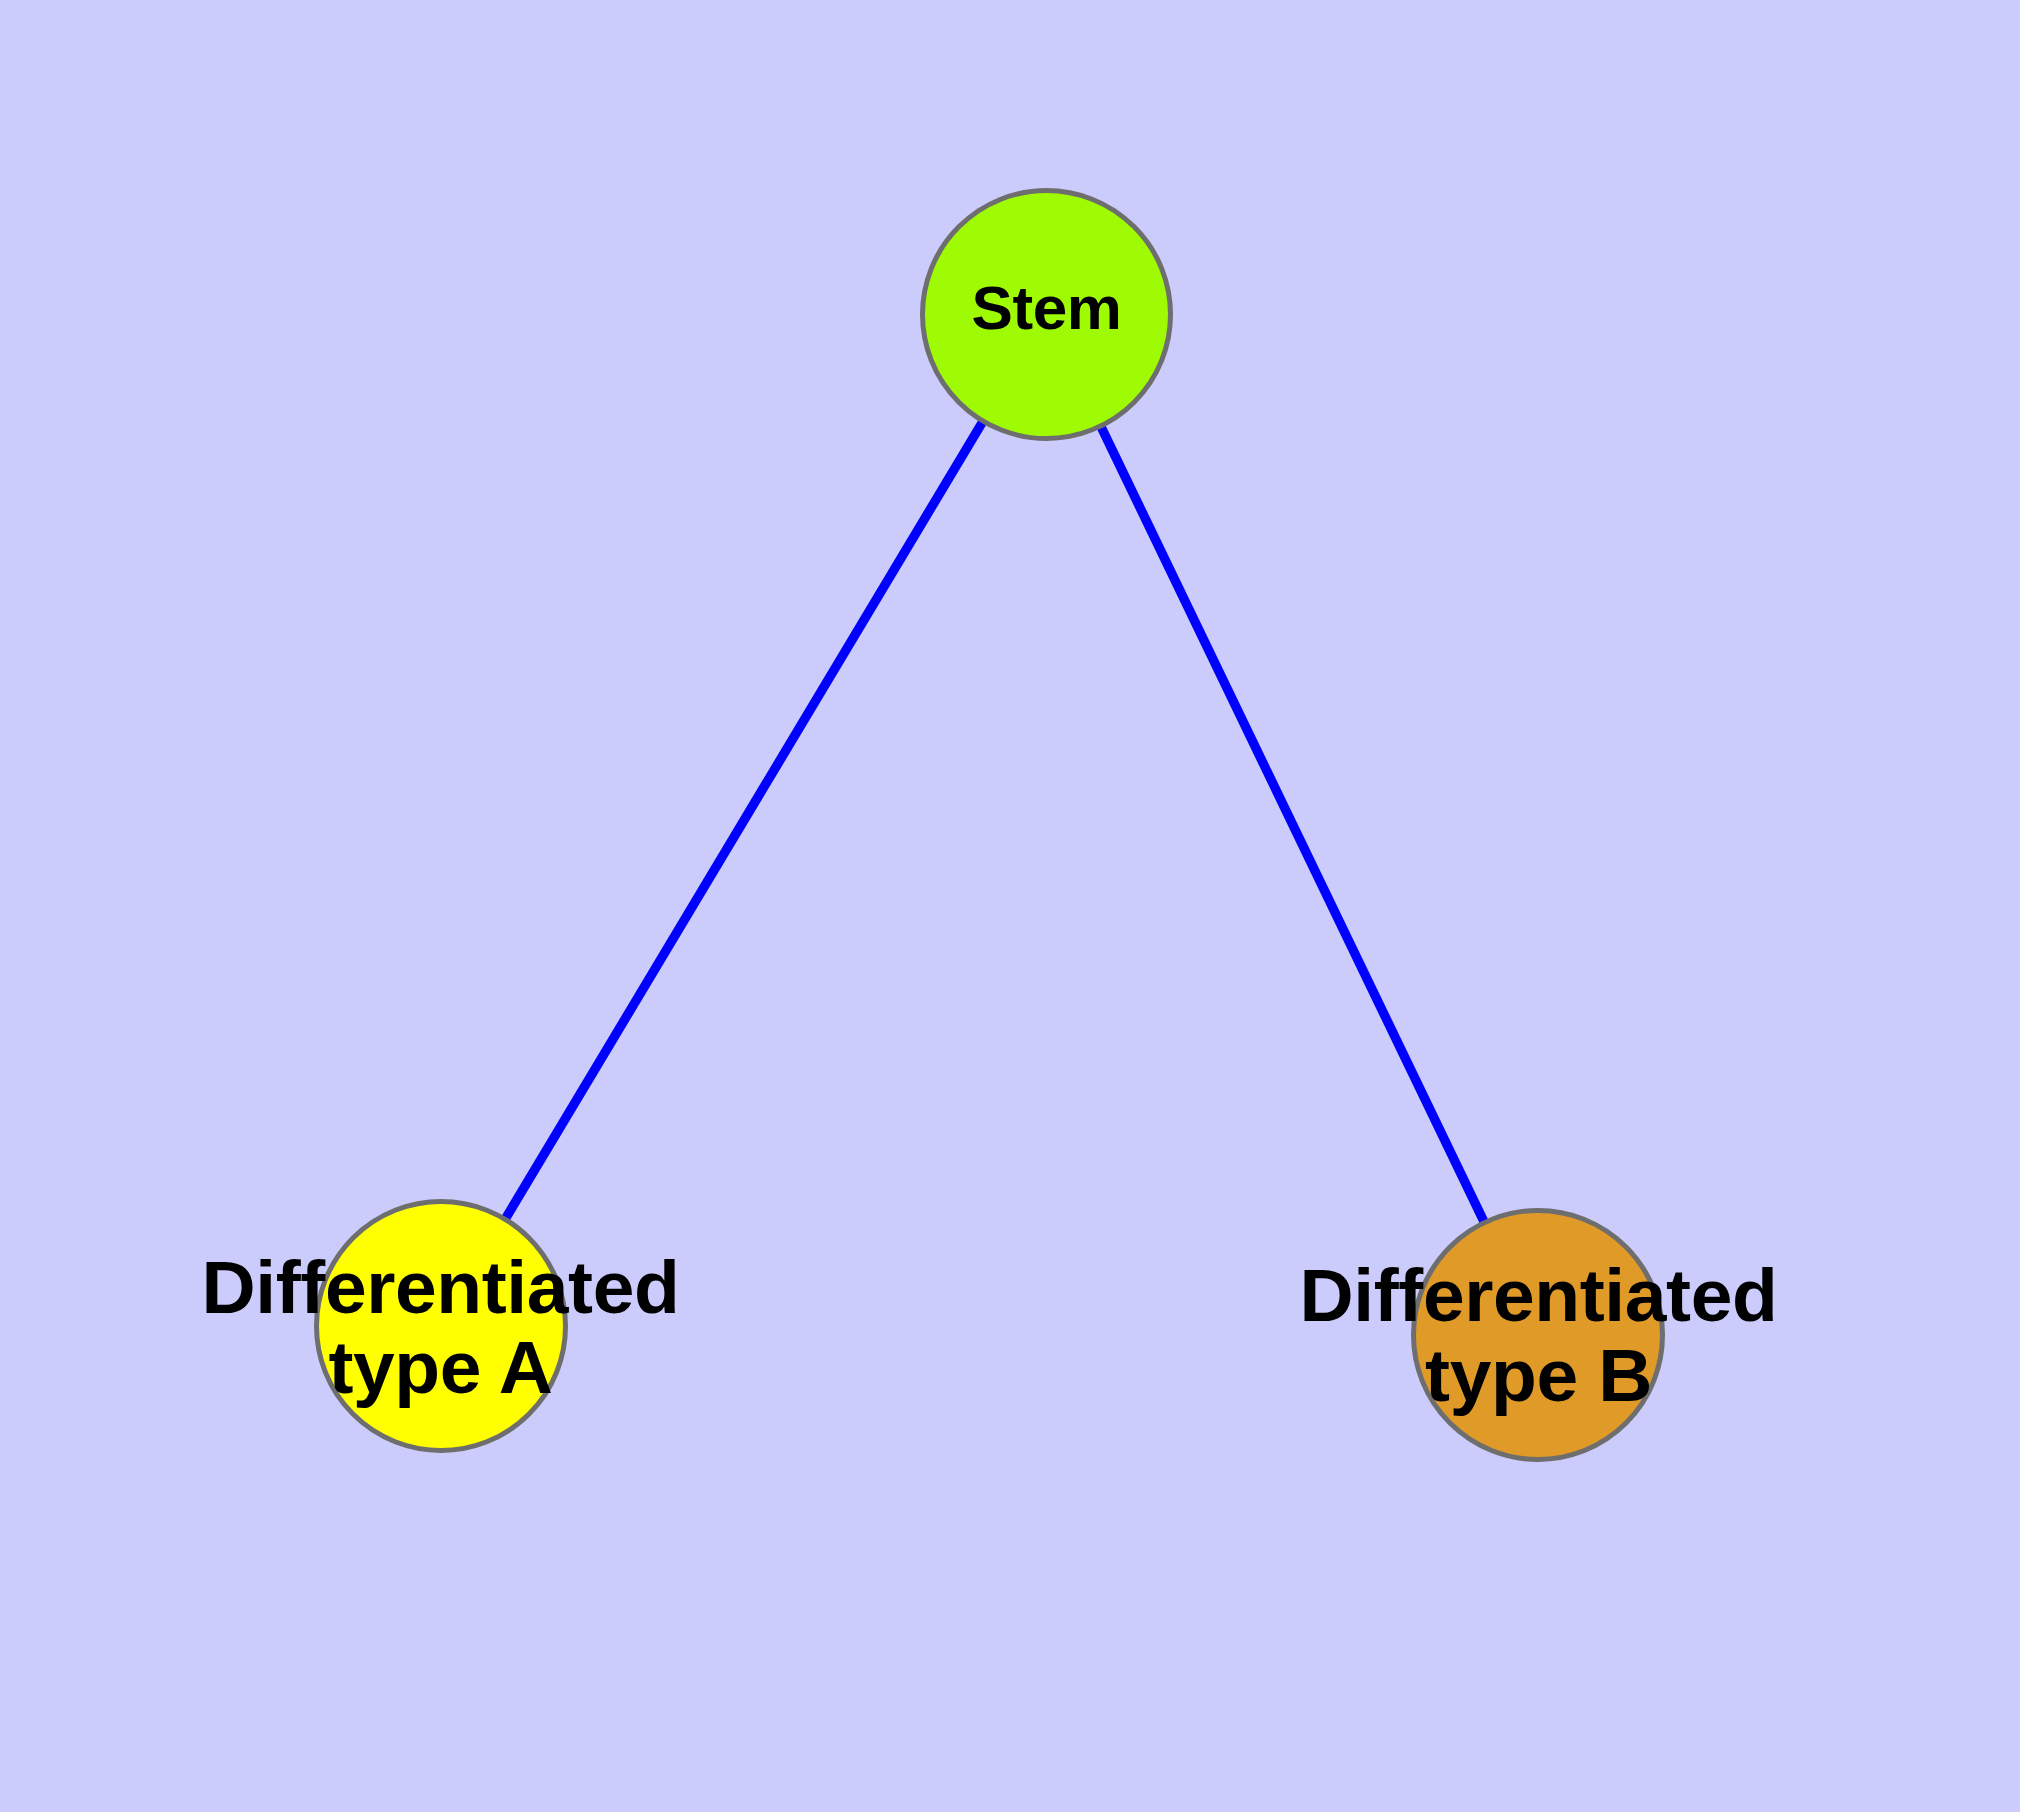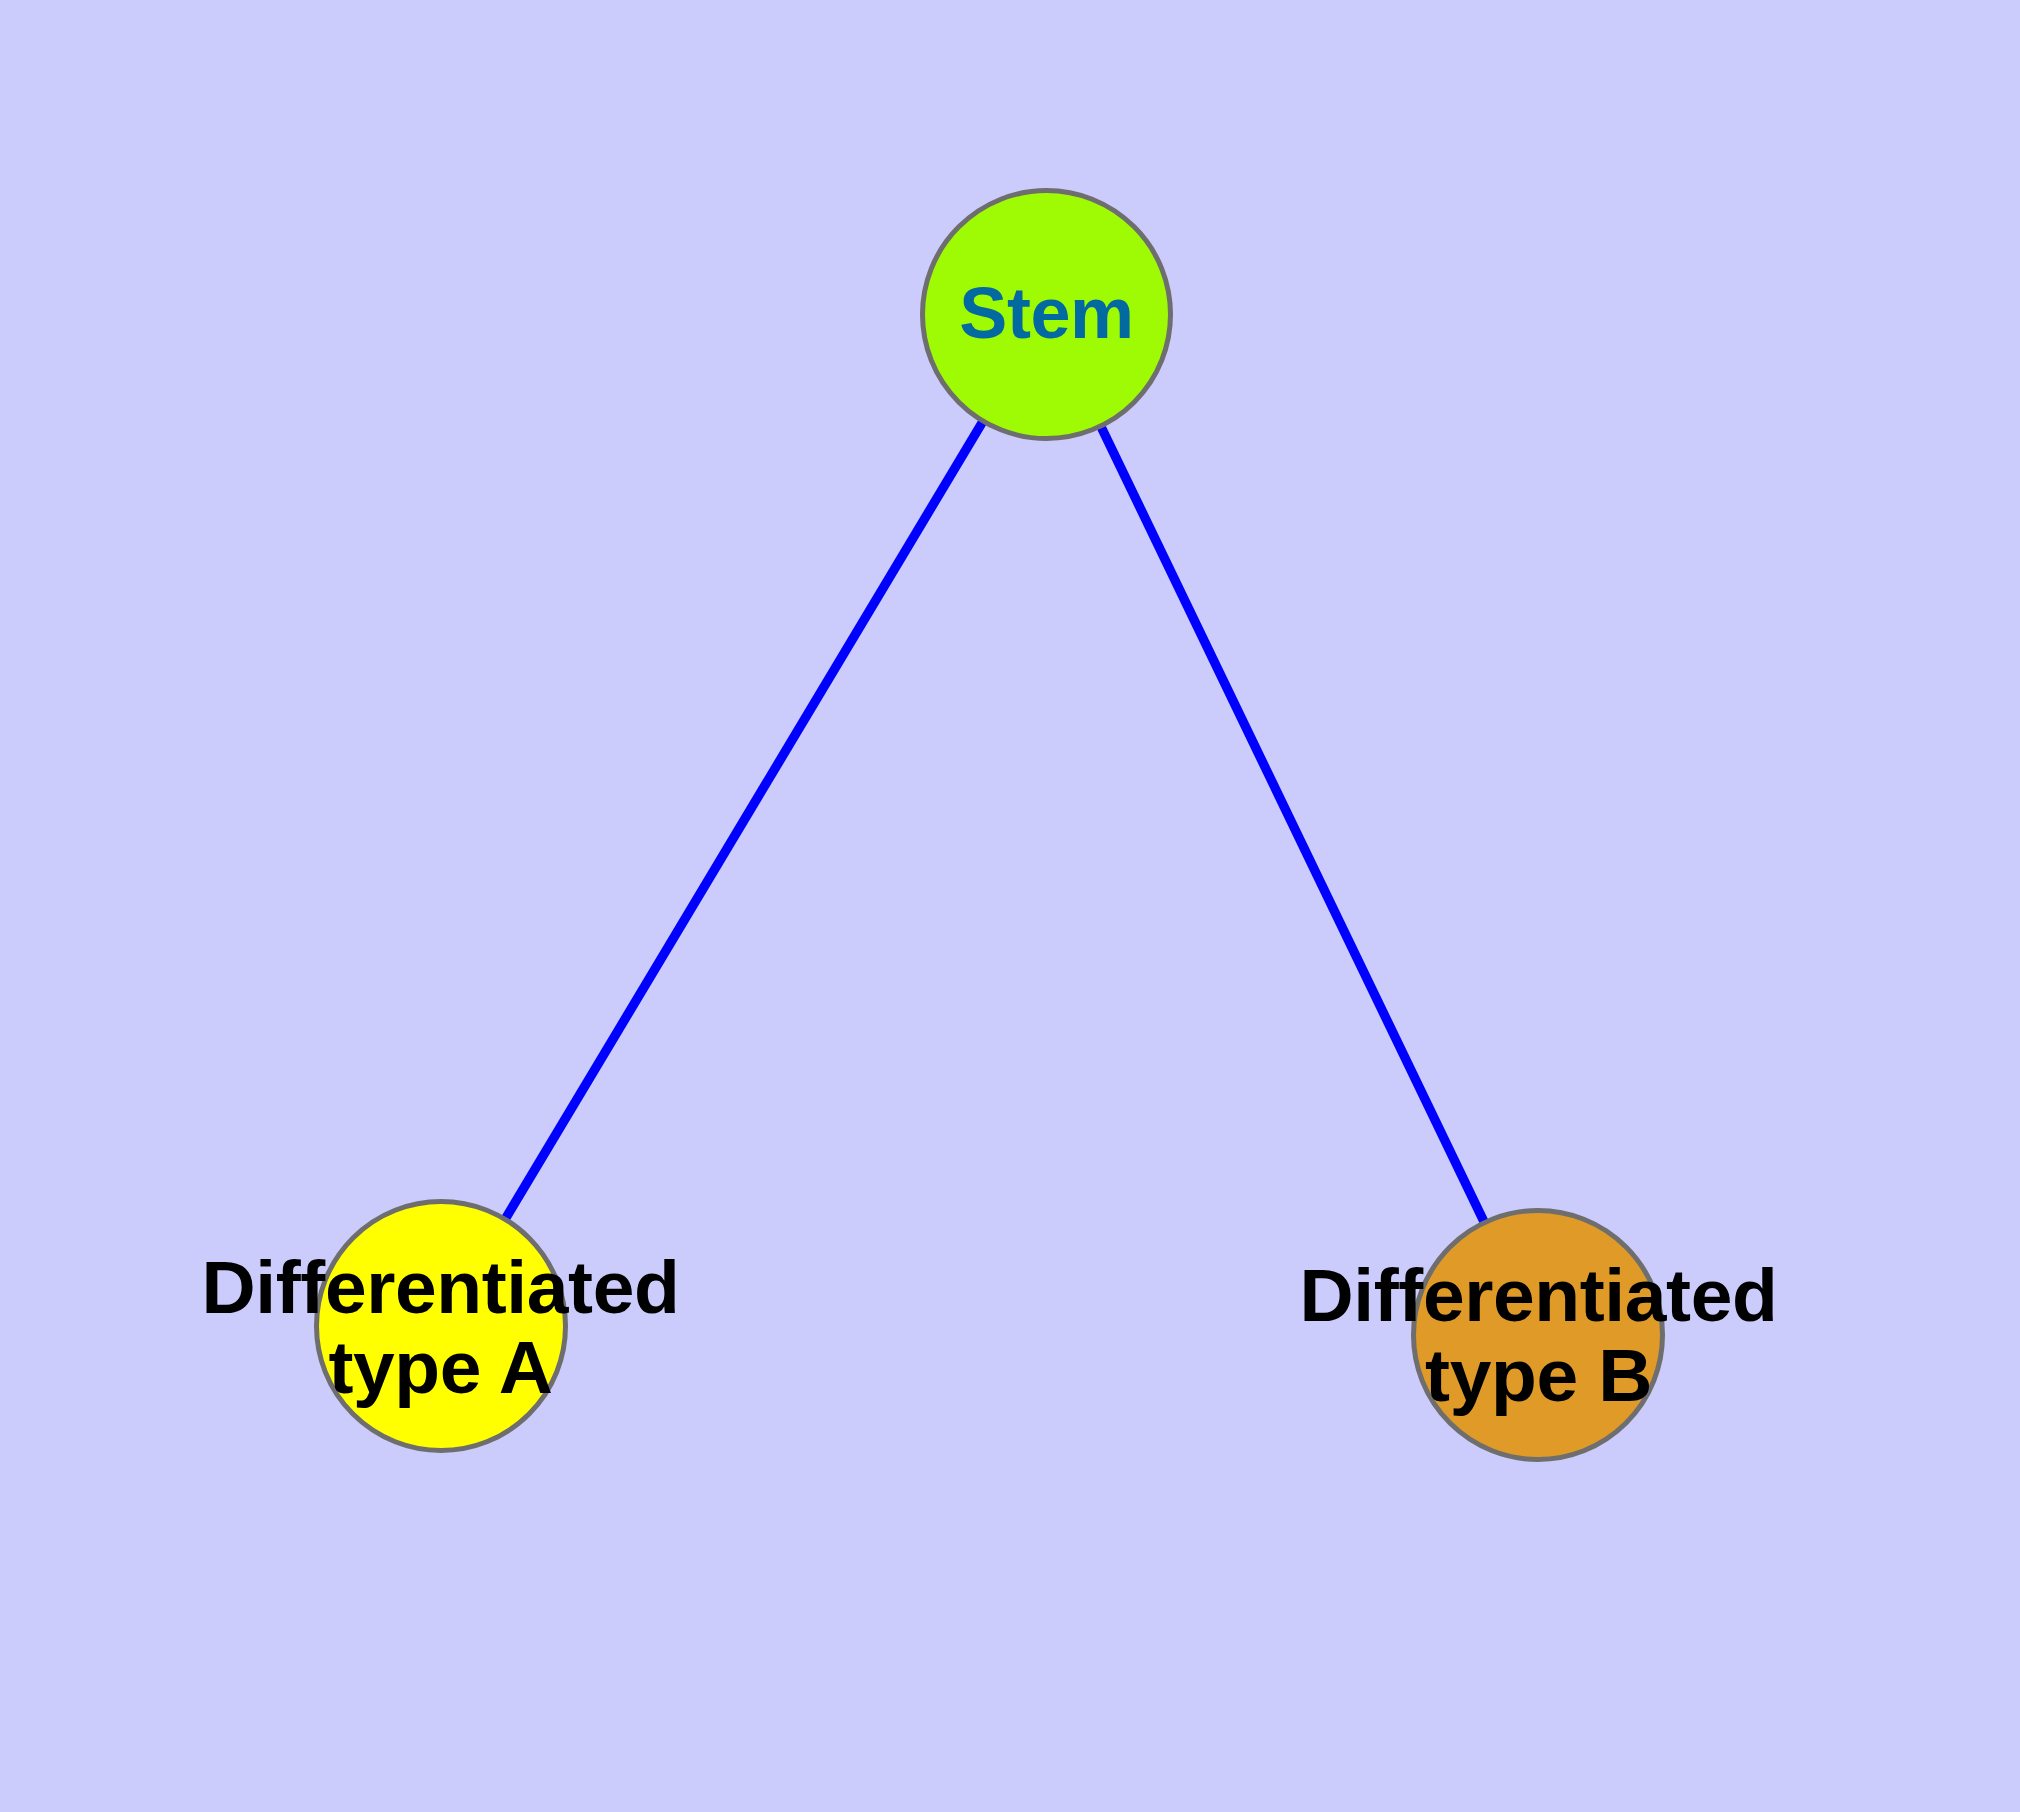--- a/index.html
+++ b/index.html
@@ -61,21 +61,21 @@
     <line x1="1235" y1="371" x2="520" y2="1565" stroke="#0000ff" stroke-width="11" stroke-linecap="butt"></line>
     <line x1="1235" y1="371" x2="1815" y2="1575" stroke="#0000ff" stroke-width="11" stroke-linecap="butt"></line>
   </svg>
 
   <div id="node-layer">
 
     <div class="node" style="left: 920px; top: 188px; width: 253px; height: 253px; background: rgb(158, 251, 4); border-color: rgb(110, 110, 110);"></div>
     <div class="node" style="left: 314px; top: 1199px; width: 254px; height: 254px; background: rgb(255, 255, 0); border-color: rgb(110, 110, 110);"></div>
     <div class="node" style="left: 1411px; top: 1208px; width: 254px; height: 254px; background: rgb(224, 154, 40); border-color: rgb(110, 110, 110);"></div>
 
-    <div class="node-label" style="font-size: 72px; color: #0369a1; left: 538px; top: 275px; width: 1017px;">
+    <div class="node-label" style="font-size: 62px; color: #000000; left: 538px; top: 275px; width: 1017px;">
       <div>Stem</div>
     </div>
 
     <div class="node-label" style="font-size: 75px; color: rgb(0, 0, 0); left: -68px; top: 1247px; width: 1017px;">
       <div>Differentiated</div>
       <div>type A</div>
     </div>
 
     <div class="node-label" style="font-size: 75px; color: rgb(0, 0, 0); left: 1030px; top: 1255px; width: 1017px;">
       <div>Differentiated</div>

